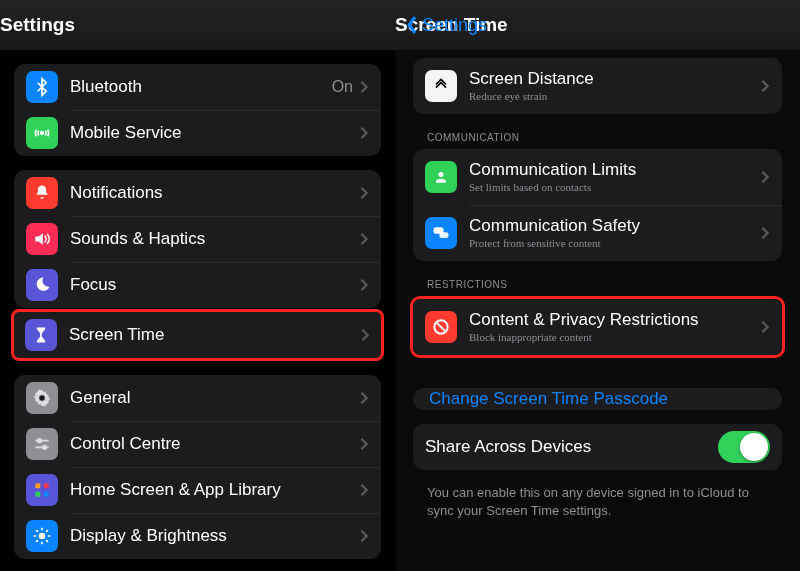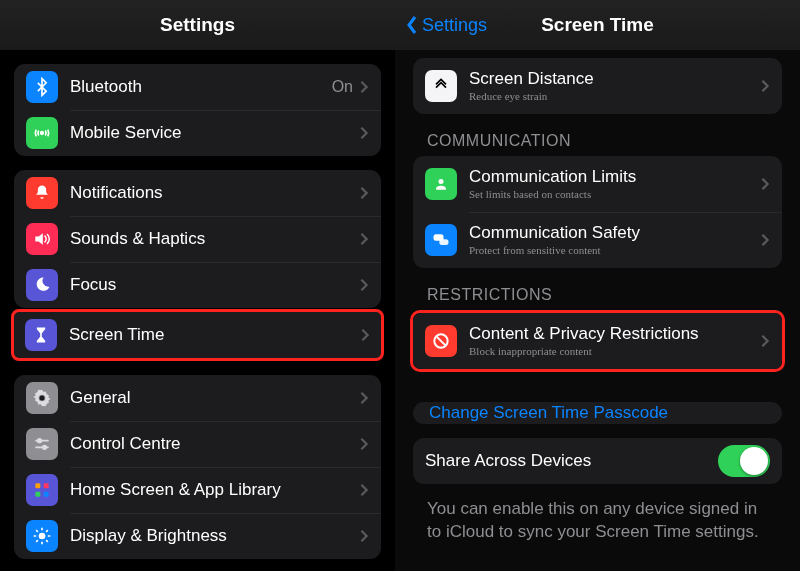--- a/index.html
+++ b/index.html
@@ -1,43 +1,43 @@
 <!DOCTYPE html>
 <html><head>
 <meta charset="utf-8">
 <style>
   * { box-sizing: border-box; margin: 0; padding: 0; font-family: -apple-system, "Helvetica Neue", Arial, sans-serif; }
   body { background: #000; color: #fff; width: 800px; height: 571px; overflow: hidden; display: flex; }
   .pane { height: 571px; overflow: hidden; }
   .left { width: 395px; background: #000; }
   .right { flex: 1; background: #0a0a0a; }
-  .header { height: 50px; line-height: 50px; text-align: center; position: relative; background: linear-gradient(#222,#1a1a1a); }
+  .header { height: 50px; line-height: 50px; text-align: left; position: relative; background: linear-gradient(#222,#1a1a1a); }
   .header-title { font-size: 19px; font-weight: 600; color: #fff; }
   .back { position: absolute; left: 10px; top: 0; color: #0a84ff; font-size: 18px; display: flex; align-items: center; height: 50px; }
   .back svg { width: 14px; height: 20px; fill: none; stroke: #0a84ff; stroke-width: 3; margin-right: 3px; }
   .group { margin: 14px; background: #1c1c1e; border-radius: 11px; overflow: hidden; }
   .group.flat { margin-top: 0; }
-  .section-label { color: #8e8e93; font-size: 16px; letter-spacing: 0.5px; margin: 18px 0 6px 39px; font-weight: 400; }
+  .section-label { color: #8e8e93; font-size: 10px; letter-spacing: 0.5px; margin: 18px 0 6px 39px; font-weight: 400; }
   .row { display: flex; align-items: center; min-height: 46px; padding: 6px 12px; position: relative; justify-content: flex-end; }
   .row + .row::before { content:""; position:absolute; left: 56px; right:0; top:0; height:1px; background:#2b2b2d; }
   .row.tall { min-height: 56px; }
   .icon { width: 32px; height: 32px; border-radius: 7px; display: flex; align-items: center; justify-content: center; margin-right: 12px; flex-shrink: 0; }
   .icon svg { width: 20px; height: 20px; }
   .row-text { flex: 1; min-width: 0; }
   .row-title { font-size: 17px; color: #fff; line-height: 1.2; }
   .row-sub { font-size: 11px; color: #8e8e93; line-height: 1.2; margin-top: 1px; font-family: Liberation Serif, serif; }
   .value { color: #8e8e93; font-size: 16px; margin-right: 6px; margin-left: 30px; }
   .chev { width: 10px; height: 14px; stroke: #5a5a5e; stroke-width: 2.5; fill: none; }
   .highlight { border: 3px solid #ff2320; border-radius: 6px; }
   .left .highlight { margin: 0 11px 11px 11px; border-radius: 8px; }
   .left .highlight .row { padding-left: 11px; padding-right: 11px; }
   
   .icon.white { background: #f5f5f7; color:#000; }
   .link-row { color: #0a84ff; font-size: 17px; padding: 1px 16px; }
-  .footer-note { color: #8e8e93; font-size: 17px; margin: 8px 28px 0 28px; line-height: 1.35; }
+  .footer-note { color: #8e8e93; font-size: 13px; margin: 8px 28px 0 28px; line-height: 1.35; }
   .switch { width: 52px; height: 32px; border-radius: 16px; background: #30d158; position: relative; flex-shrink: 0; }
   .switch::after { content:""; position:absolute; right:2px; top:2px; width:28px; height:28px; background:#fff; border-radius:50%; box-shadow: 0 1px 3px rgba(0,0,0,.4); }
   .right .group { margin-left: 18px; margin-right: 18px; }
   .right .section-label { margin-left: 32px; }
   .right .footer-note { margin-left: 32px; margin-right: 28px; }
   .right .highlight { margin: 0 15px; border-radius: 10px; }
   .right .highlight .row { background:#1c1c1e; border-radius: 8px; }
 </style>
 </head>
 <body>

